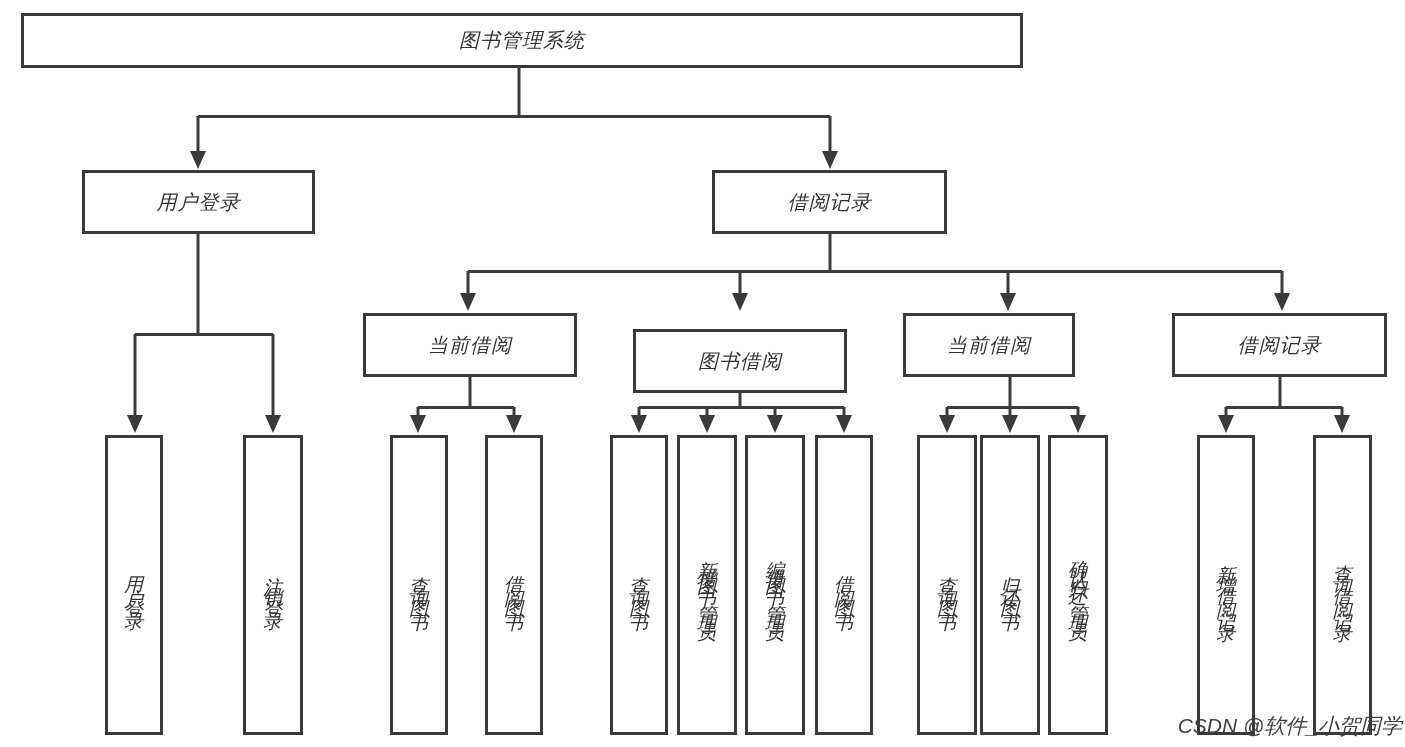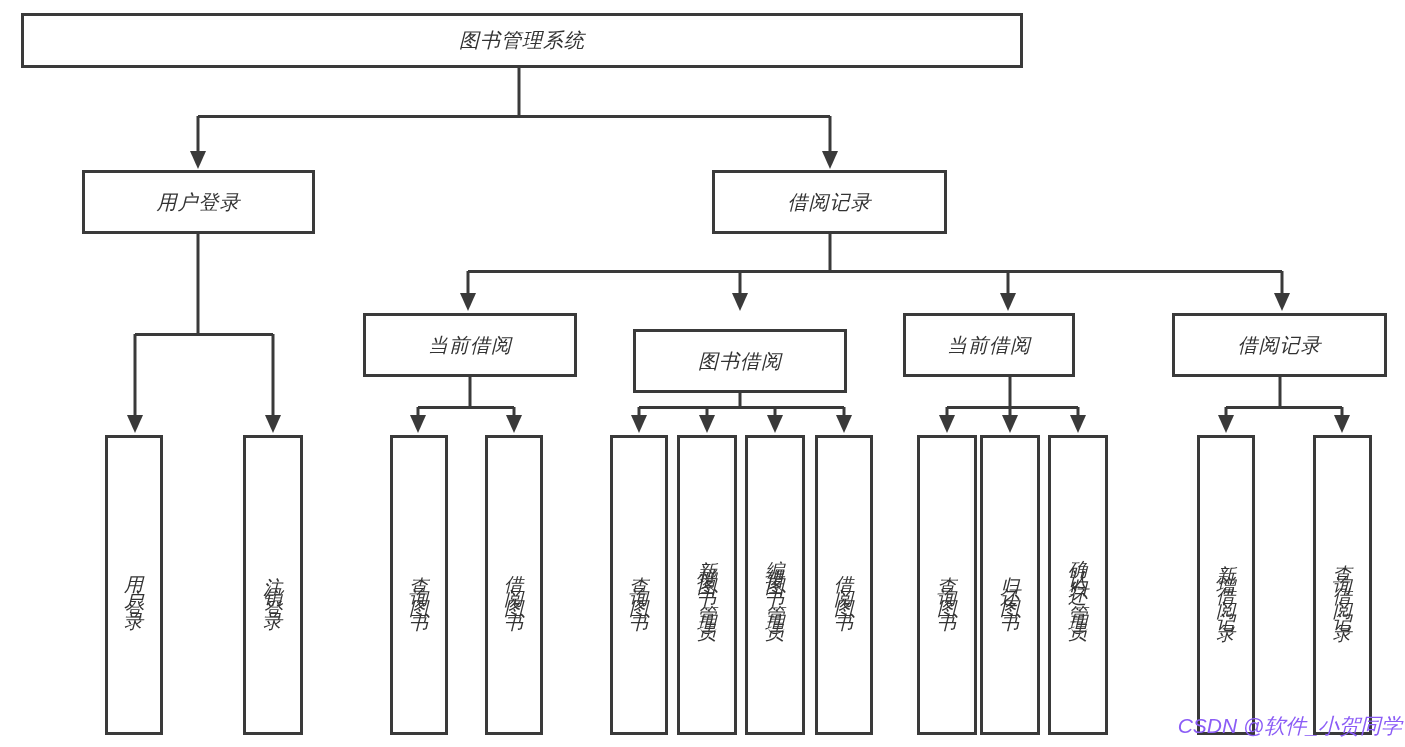--- a/index.html
+++ b/index.html
@@ -63,21 +63,21 @@
   #l-cb-confirm    { left: 1048px; width: 60px; letter-spacing: 0; }
   #l-cb-confirm .vlabel, #l-bb-add .vlabel, #l-bb-edit .vlabel { letter-spacing: 9px; }
   #l-rec-add       { left: 1197px; }
   #l-rec-query     { left: 1313px; width: 59px; }
   .watermark {
     position: absolute;
     left: 1130px;
     top: 712px;
     width: 272px;
     text-align: right;
-    color: #8b5cf6;
+    color: #404040;
     font-size: 21px;
     z-index: 5;
     white-space: nowrap;
   }
 </style>
 </head>
 <body>
 
 <div class="canvas">
 

